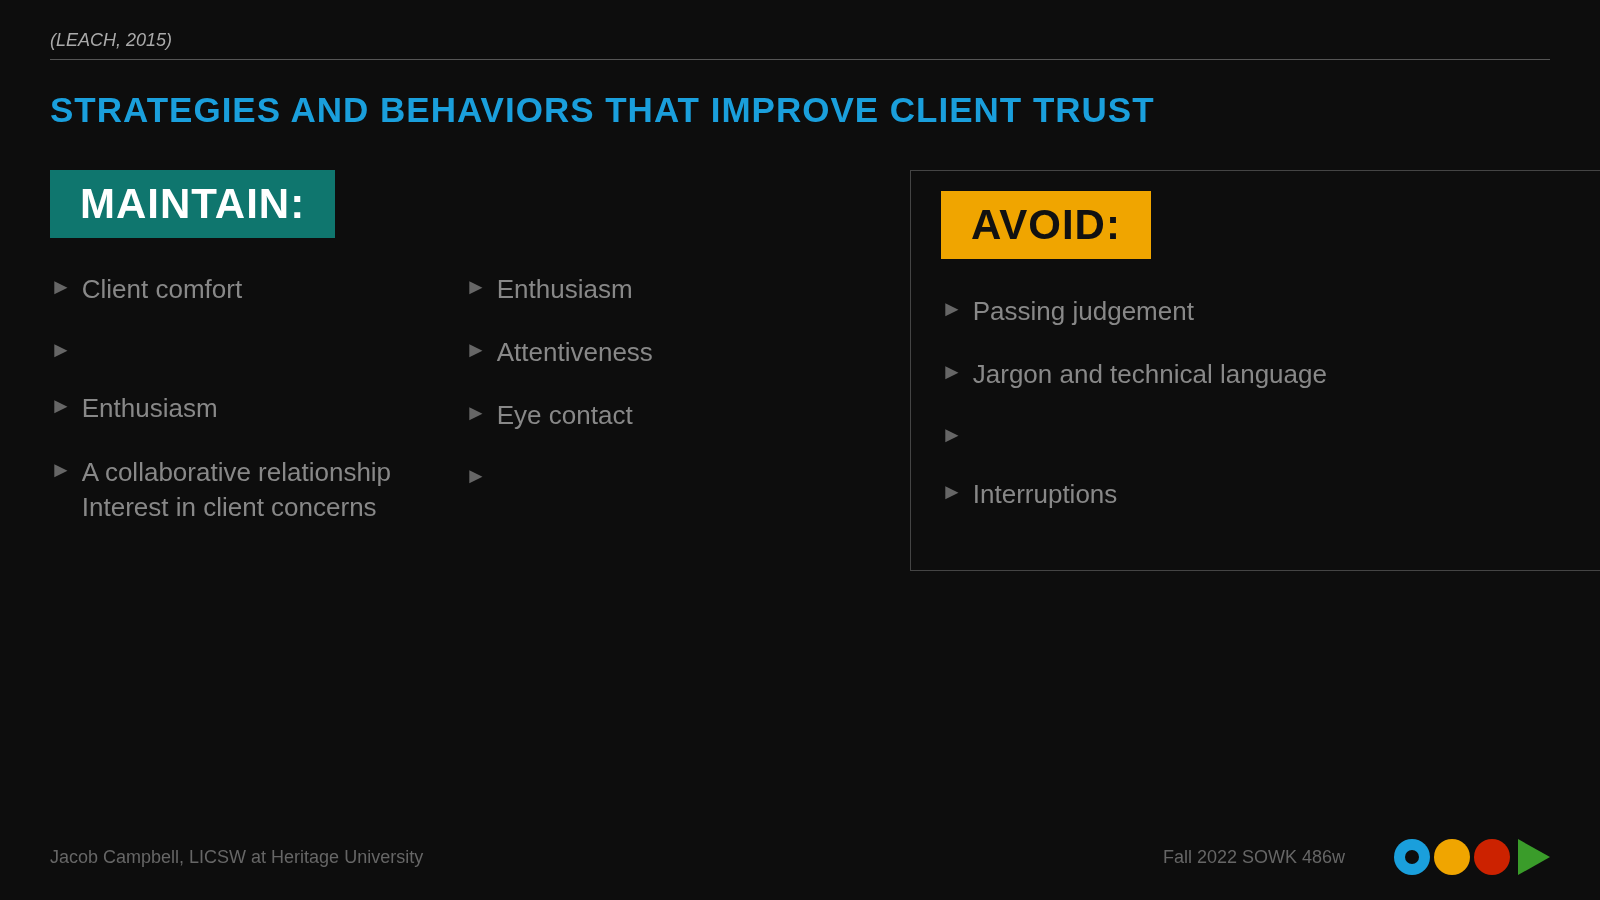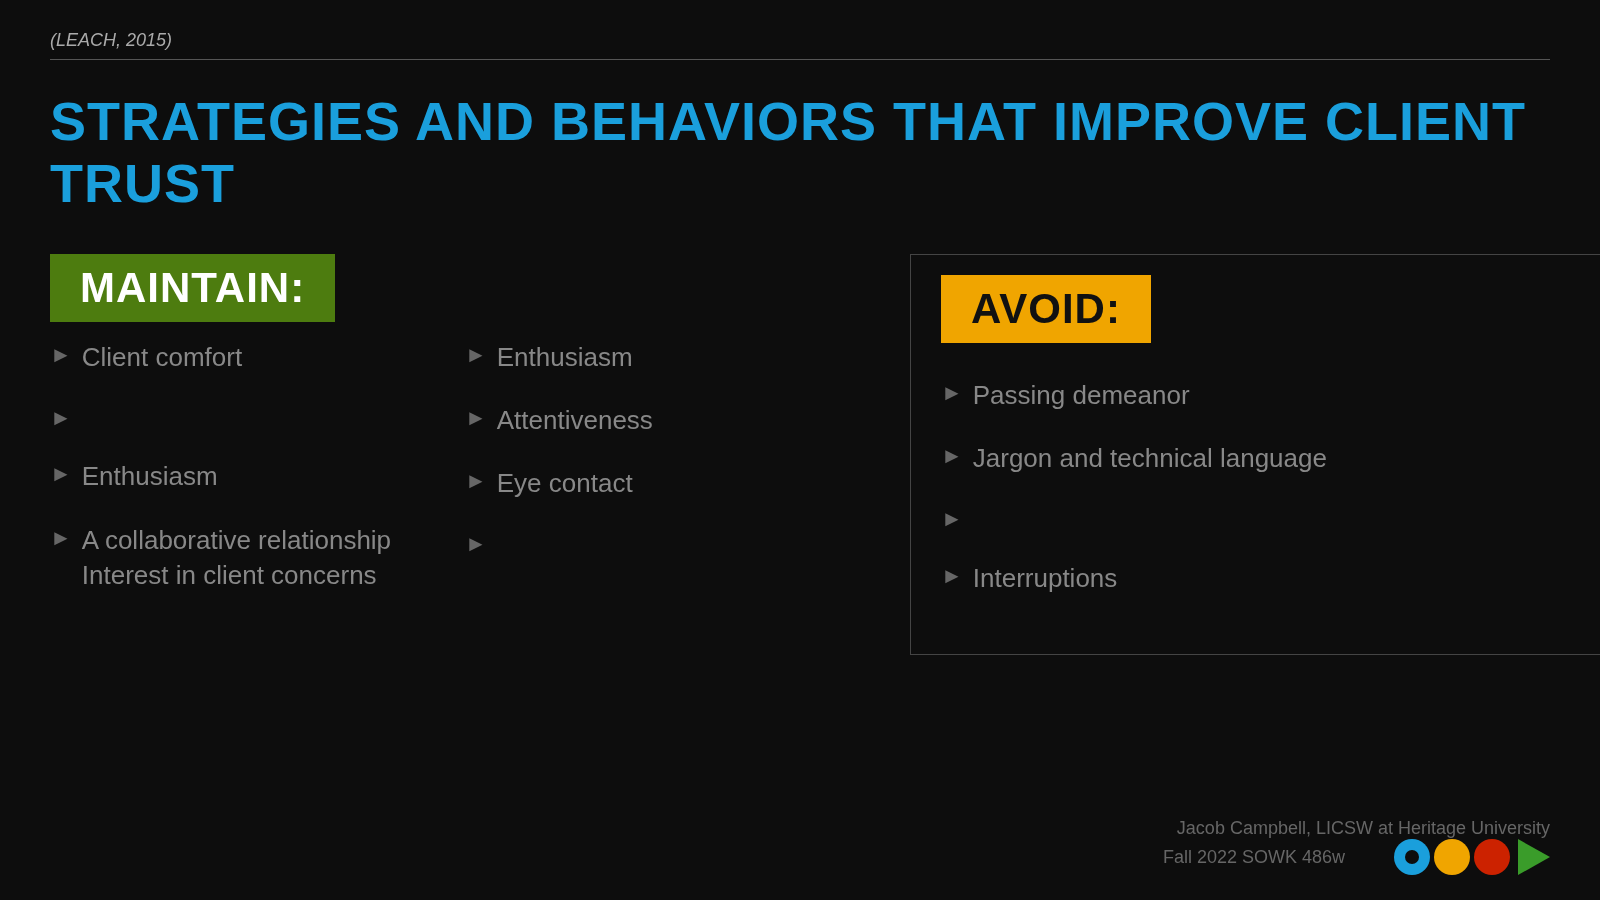--- a/index.html
+++ b/index.html
@@ -32,21 +32,21 @@
     
     .top-rule {
       border: none;
       border-top: 1px solid #555;
       margin-bottom: 30px;
     }
 
     
     .main-title {
       color: #1a9fdc;
-      font-size: 54px;
+      font-size: 35px;
       font-weight: 900;
       text-transform: uppercase;
       letter-spacing: 1px;
       margin-bottom: 40px;
       margin-top: 23px;
     }
 
     
     .content-area {
       display: flex;
@@ -55,27 +55,27 @@
     }
 
     
     .maintain-section {
       flex: 0 0 860px;
       padding-right: 30px;
     }
 
     .maintain-badge {
       display: inline-block;
-      background-color: #4d7c0f;
+      background-color: #0f766e;
       color: #fff;
       font-size: 42px;
       font-weight: 900;
       text-transform: uppercase;
       padding: 10px 30px;
-      margin-bottom: 18px;
+      margin-bottom: 34px;
       letter-spacing: 1px;
     }
 
     .maintain-columns {
       display: flex;
       gap: 0;
     }
 
     .maintain-col {
       flex: 1;
@@ -122,23 +122,22 @@
       line-height: 1.35;
     }
 
     
     .footer {
       position: absolute;
       bottom: 25px;
       left: 50px;
       right: 50px;
       display: flex;
-      align-items: flex-end;
+      align-items: center;
       justify-content: space-between;
-      flex-direction: column;
     }
 
     .footer-left {
       color: #666;
       font-size: 18px;
     }
 
     .footer-right {
       display: flex;
       align-items: center;
@@ -256,21 +255,21 @@
         </div>
 
       </div>
     </div>
 
     <div class="avoid-section">
       <div class="avoid-badge">AVOID:</div>
 
       <div class="list-item">
         <span class="bullet-arrow">►</span>
-        <span class="item-text">Passing demeanor</span>
+        <span class="item-text">Passing judgement</span>
       </div>
       <div class="list-item">
         <span class="bullet-arrow">►</span>
         <span class="item-text">Jargon and technical language</span>
       </div>
       <div class="list-item">
         <span class="bullet-arrow">►</span>
       </div>
       <div class="list-item">
         <span class="bullet-arrow">►</span>

